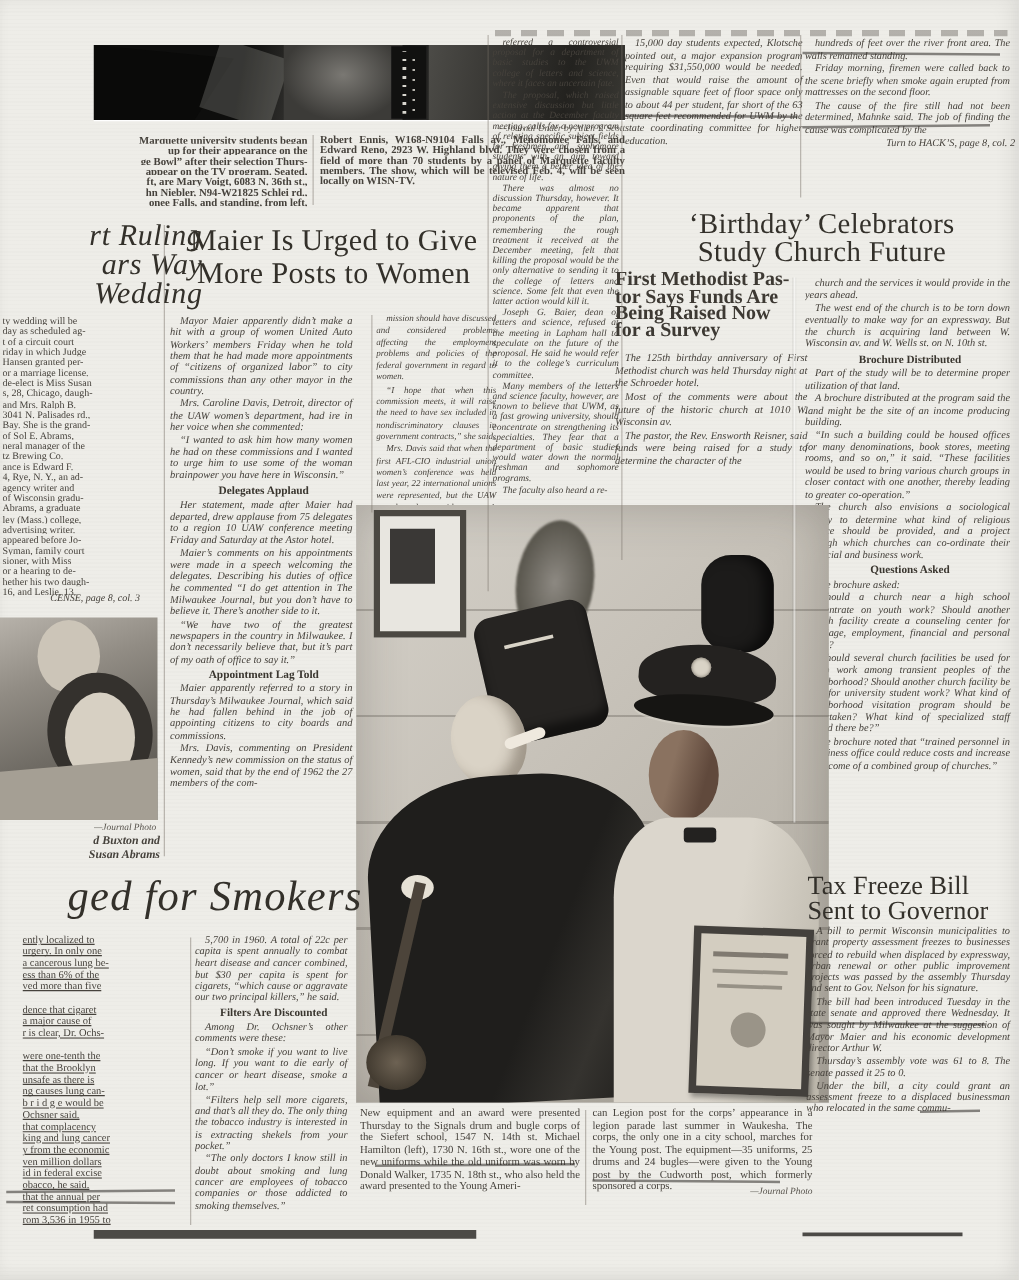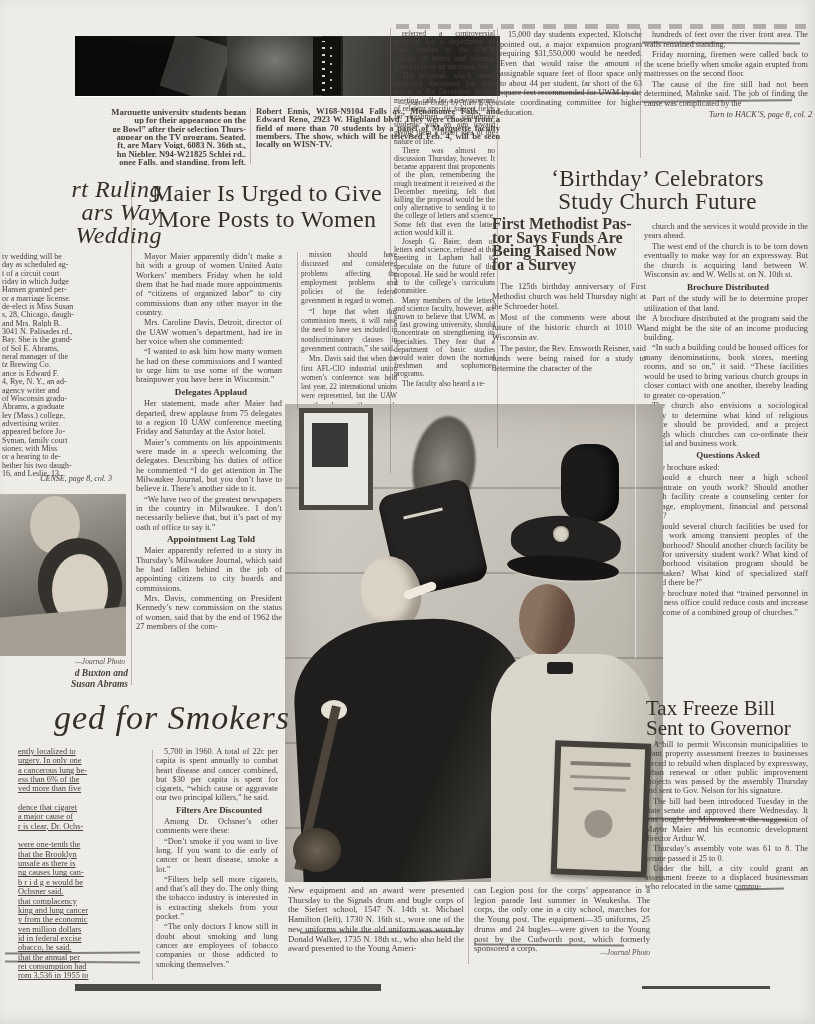--- a/index.html
+++ b/index.html
@@ -7,21 +7,21 @@
     position:relative;width:815px;height:1024px;overflow:hidden;
     background:#eeede8;
     background-image:repeating-linear-gradient(0deg, rgba(0,0,0,.012) 0 1px, transparent 1px 3px);
     box-shadow:inset -8px 0 14px rgba(0,0,0,.05), inset 0 -6px 10px rgba(0,0,0,.04);
     font-family:"Liberation Serif","DejaVu Serif",serif;
     color:#46423c;
   }
   .abs{position:absolute;}
   
   .just{text-align:justify;}
-  .para{text-align:justify;text-indent:8px;margin:0 4px 1px 0;}
+  .para{text-align:justify;text-indent:8px;margin:0 4px 1px 0;font-style:italic;}
   .sub{font-weight:bold;text-align:center;margin:3px 0 2px 0;font-size:1.08em;color:#3a362f;}
   .turn{font-style:italic;text-align:right;margin-top:2px;}
   .line{white-space:nowrap;}
   .clipline{white-space:nowrap;overflow:hidden;}
   .capline{white-space:nowrap;overflow:hidden;text-align:right;}
   .colbox{overflow:hidden;}
   
   .hl{color:#33302a;}
   .court-head{font-style:italic;font-size:24px;line-height:23px;text-align:right;letter-spacing:.5px;}
   .maier-head{font-size:24px;line-height:26px;text-align:center;letter-spacing:.3px;}

